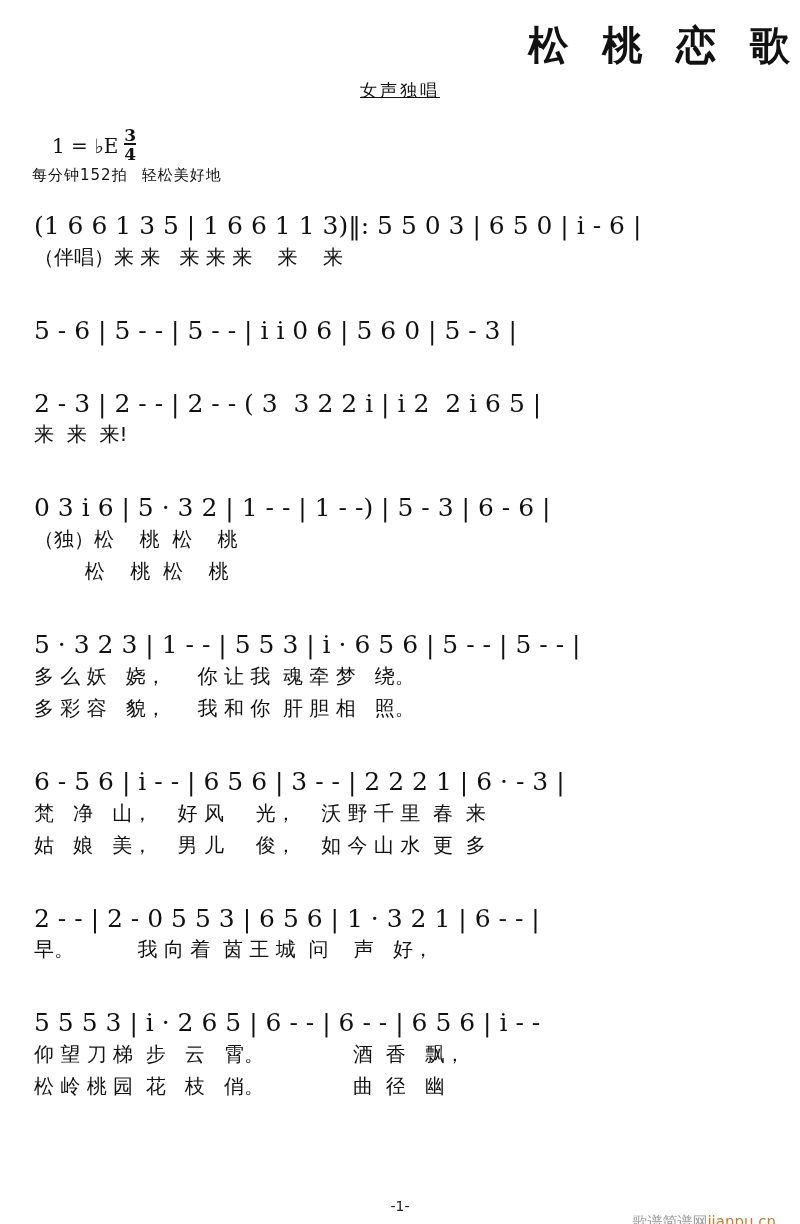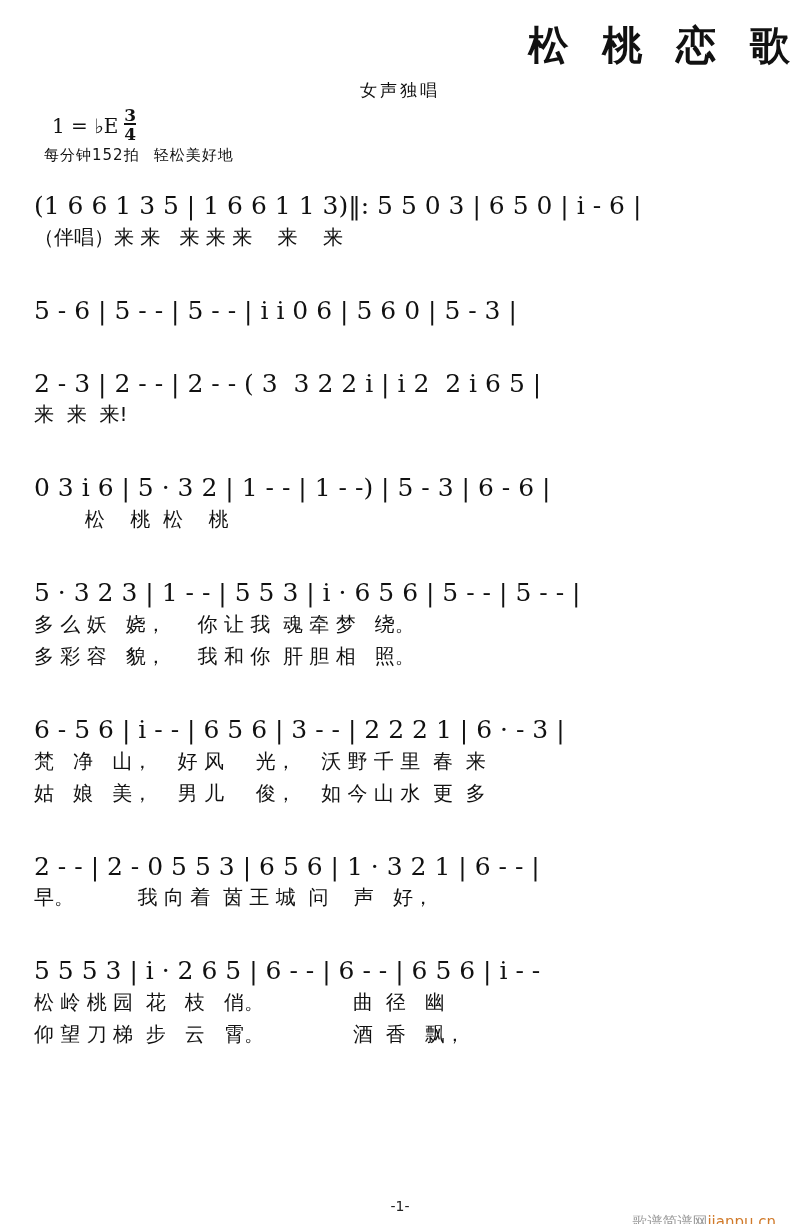--- a/index.html
+++ b/index.html
@@ -20,26 +20,27 @@
     letter-spacing:10px;
     margin-top:18px;
     font-family:"DejaVu Serif", serif;
   }
   .subtitle{
     text-align:center;
     font-size:17px;
     letter-spacing:3px;
     margin-top:6px;
     font-family:"DejaVu Sans", sans-serif;
+    text-decoration:underline;
   }
 
   .head-row{
     position:relative;
     height:74px;
-    margin-top:0;
+    margin-top:20px;
   }
   .keysig{
     position:absolute;left:52px;top:6px;
     font-size:20px;
     font-family:"DejaVu Serif", serif;
     display:flex;align-items:center;gap:2px;
   }
   .meter{
     display:inline-block;
     text-align:center;
@@ -47,21 +48,21 @@
     font-size:17px;
     font-weight:bold;
     margin-left:4px;
     position:relative;
     top:-1px;
   }
   .meter .num{display:block;}
   .meter .den{display:block;border-top:2px solid #111;padding-top:1px;}
 
   .tempo{
-    position:absolute;left:44px;top:44px;
+    position:absolute;left:32px;top:44px;
     font-size:15px;
     font-family:"DejaVu Sans", sans-serif;
     letter-spacing:1px;
   }
   .tempo .gap{display:inline-block;width:14px;}
 
   .credits{
     position:absolute;right:40px;top:2px;
     font-size:16px;
     font-family:"DejaVu Sans", sans-serif;
@@ -149,20 +150,21 @@
   <div class="sysgap"></div>
 
   <div class="system">
     <div class="notes">2 - 3 | 2 - - | 2 - - ( 3  3 2 2 i | i 2  2 i 6 5 |</div>
     <div class="lyric">来  来  来!</div>
   </div>
   <div class="sysgap"></div>
 
   <div class="system">
     <div class="notes">0 3 i 6 | 5 · 3 2 | 1 - - | 1 - -) | 5 - 3 | 6 - 6 |</div>
+    <div class="lyric">（独）松    桃  松    桃</div>
     <div class="lyric">        松    桃  松    桃</div>
   </div>
   <div class="sysgap"></div>
 
   <div class="system">
     <div class="notes">5 · 3 2 3 | 1 - - | 5 5 3 | i · 6 5 6 | 5 - - | 5 - - |</div>
     <div class="lyric">多 么 妖   娆，     你 让 我  魂 牵 梦   绕。</div>
     <div class="lyric">多 彩 容   貌，     我 和 你  肝 胆 相   照。</div>
   </div>
   <div class="sysgap"></div>
@@ -175,22 +177,22 @@
   <div class="sysgap"></div>
 
   <div class="system">
     <div class="notes">2 - - | 2 - 0 5 5 3 | 6 5 6 | 1 · 3 2 1 | 6 - - |</div>
     <div class="lyric">早。          我 向 着  茵 王 城  问    声   好，</div>
   </div>
   <div class="sysgap"></div>
 
   <div class="system">
     <div class="notes">5 5 5 3 | i · 2 6 5 | 6 - - | 6 - - | 6 5 6 | i - -</div>
+    <div class="lyric">仰 望 刀 梯  步   云   霄。              酒  香   飘，</div>
     <div class="lyric">松 岭 桃 园  花   枝   俏。              曲  径   幽</div>
-    <div class="lyric">仰 望 刀 梯  步   云   霄。              酒  香   飘，</div>
   </div>
 
   <div class="page-num">-1-</div>
 
   <div class="watermark">
     <span class="cn">歌谱简谱网</span><span class="en">jianpu.cn</span>
   </div>
 
 </div>
 

